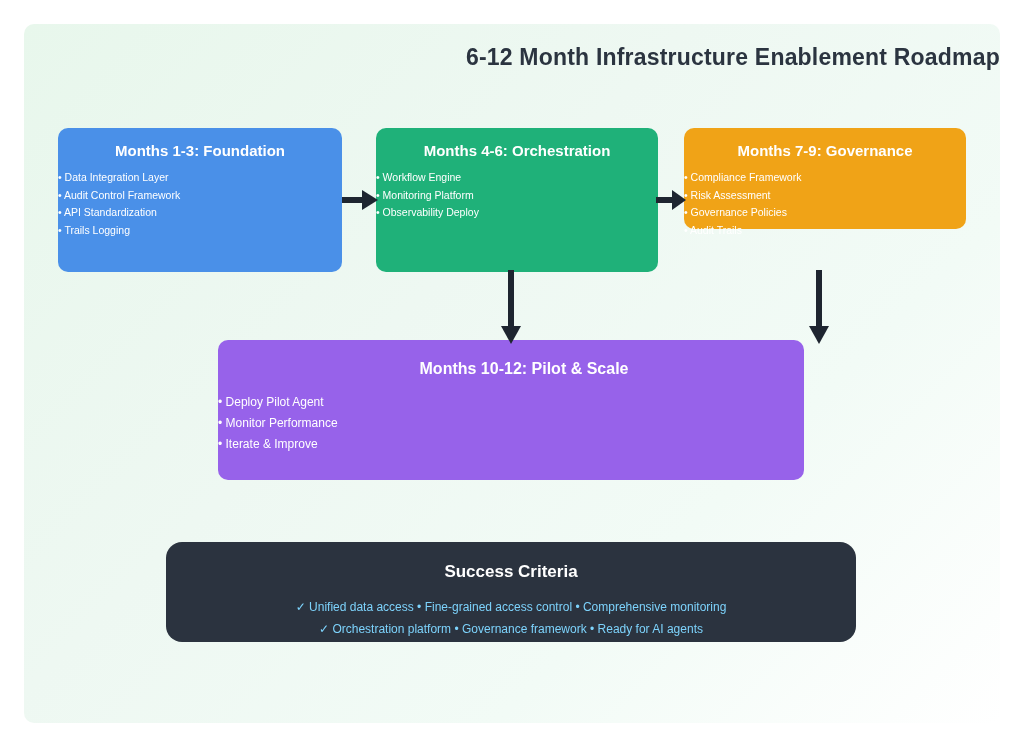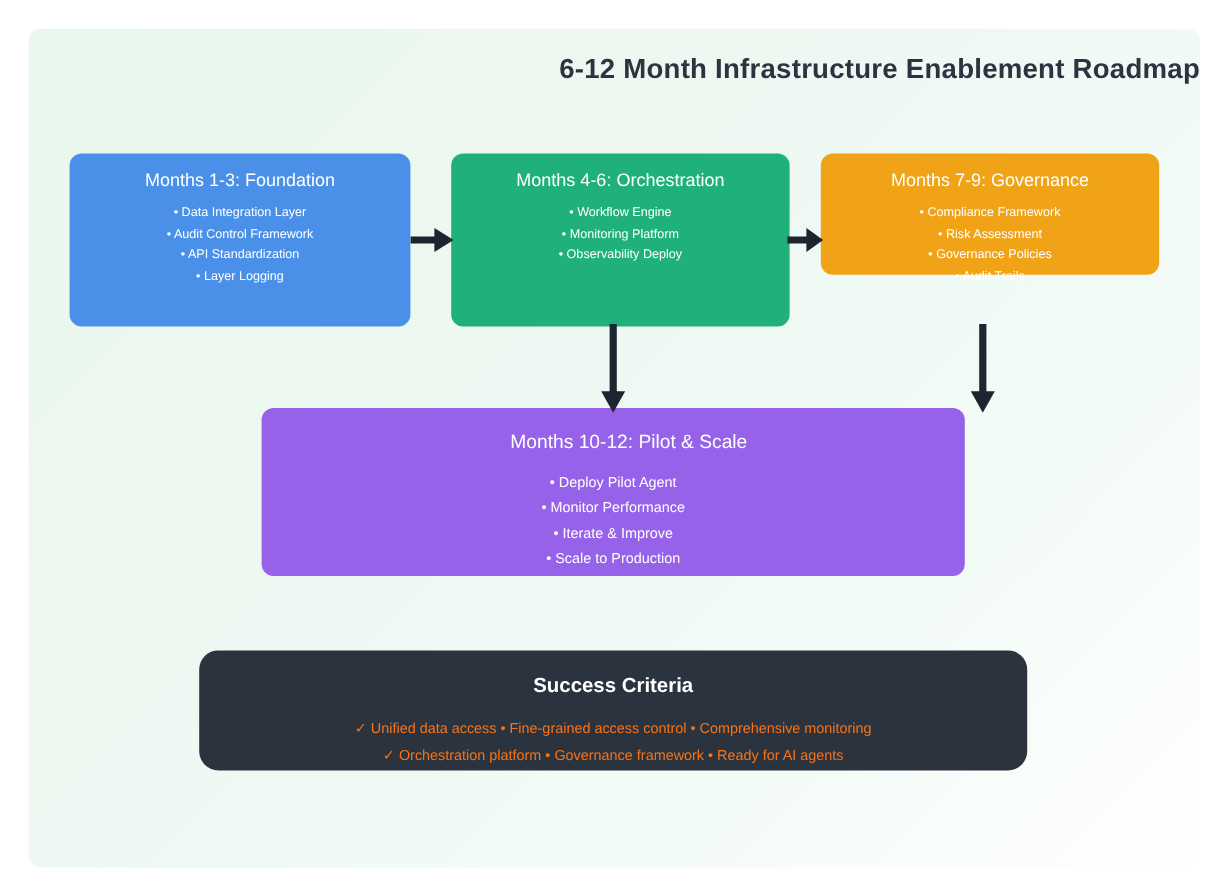--- a/index.html
+++ b/index.html
@@ -37,25 +37,25 @@
   .phase-box {
     position: absolute;
     border-radius: 10px;
     color: #ffffff;
     box-sizing: border-box;
     padding-top: 14px;
   }
   .phase-title {
     text-align: center;
     font-size: 15px;
-    font-weight: normal;
+    font-weight: bold;
     margin-bottom: 10px;
   }
   .phase-items {
-    text-align: center;
+    text-align: left;
   }
   .phase-item {
     font-size: 10.5px;
     line-height: 17.5px;
     color: #ffffff;
   }
 
   
   #box-foundation {
     left: 34px;  top: 104px;  width: 284px; height: 144px;
@@ -91,21 +91,21 @@
   #success-title {
     text-align: center;
     font-size: 17px;
     font-weight: bold;
     margin-bottom: 14px;
   }
   .success-line {
     text-align: center;
     font-size: 12px;
     line-height: 22px;
-    color: #f97316;
+    color: #7dd3fc;
   }
 
   
   .arrow {
     position: absolute;
   }
   .arrow-h {
     height: 26px;
   }
   .arrow-v {
@@ -122,21 +122,21 @@
 <div id="canvas">
 
   <div id="title">6-12 Month Infrastructure Enablement Roadmap</div>
 
   <div class="phase-box" id="box-foundation">
     <div class="phase-title">Months 1-3: Foundation</div>
     <div class="phase-items">
       <div class="phase-item">• Data Integration Layer</div>
       <div class="phase-item">• Audit Control Framework</div>
       <div class="phase-item">• API Standardization</div>
-      <div class="phase-item">• Layer Logging</div>
+      <div class="phase-item">• Trails Logging</div>
     </div>
   </div>
 
   <div class="phase-box" id="box-orchestration">
     <div class="phase-title">Months 4-6: Orchestration</div>
     <div class="phase-items">
       <div class="phase-item">• Workflow Engine</div>
       <div class="phase-item">• Monitoring Platform</div>
       <div class="phase-item">• Observability Deploy</div>
     </div>
@@ -151,21 +151,20 @@
       <div class="phase-item">• Audit Trails</div>
     </div>
   </div>
 
   <div class="phase-box" id="box-pilot">
     <div class="phase-title">Months 10-12: Pilot &amp; Scale</div>
     <div class="phase-items">
       <div class="phase-item">• Deploy Pilot Agent</div>
       <div class="phase-item">• Monitor Performance</div>
       <div class="phase-item">• Iterate &amp; Improve</div>
-      <div class="phase-item">• Scale to Production</div>
     </div>
   </div>
 
   <div id="box-success">
     <div id="success-title">Success Criteria</div>
     <div class="success-line">✓ Unified data access • Fine-grained access control • Comprehensive monitoring</div>
     <div class="success-line">✓ Orchestration platform • Governance framework • Ready for AI agents</div>
   </div>
 
   <svg class="arrow arrow-h" id="arrow-1" viewBox="0 0 36 26" xmlns="http://www.w3.org/2000/svg">

